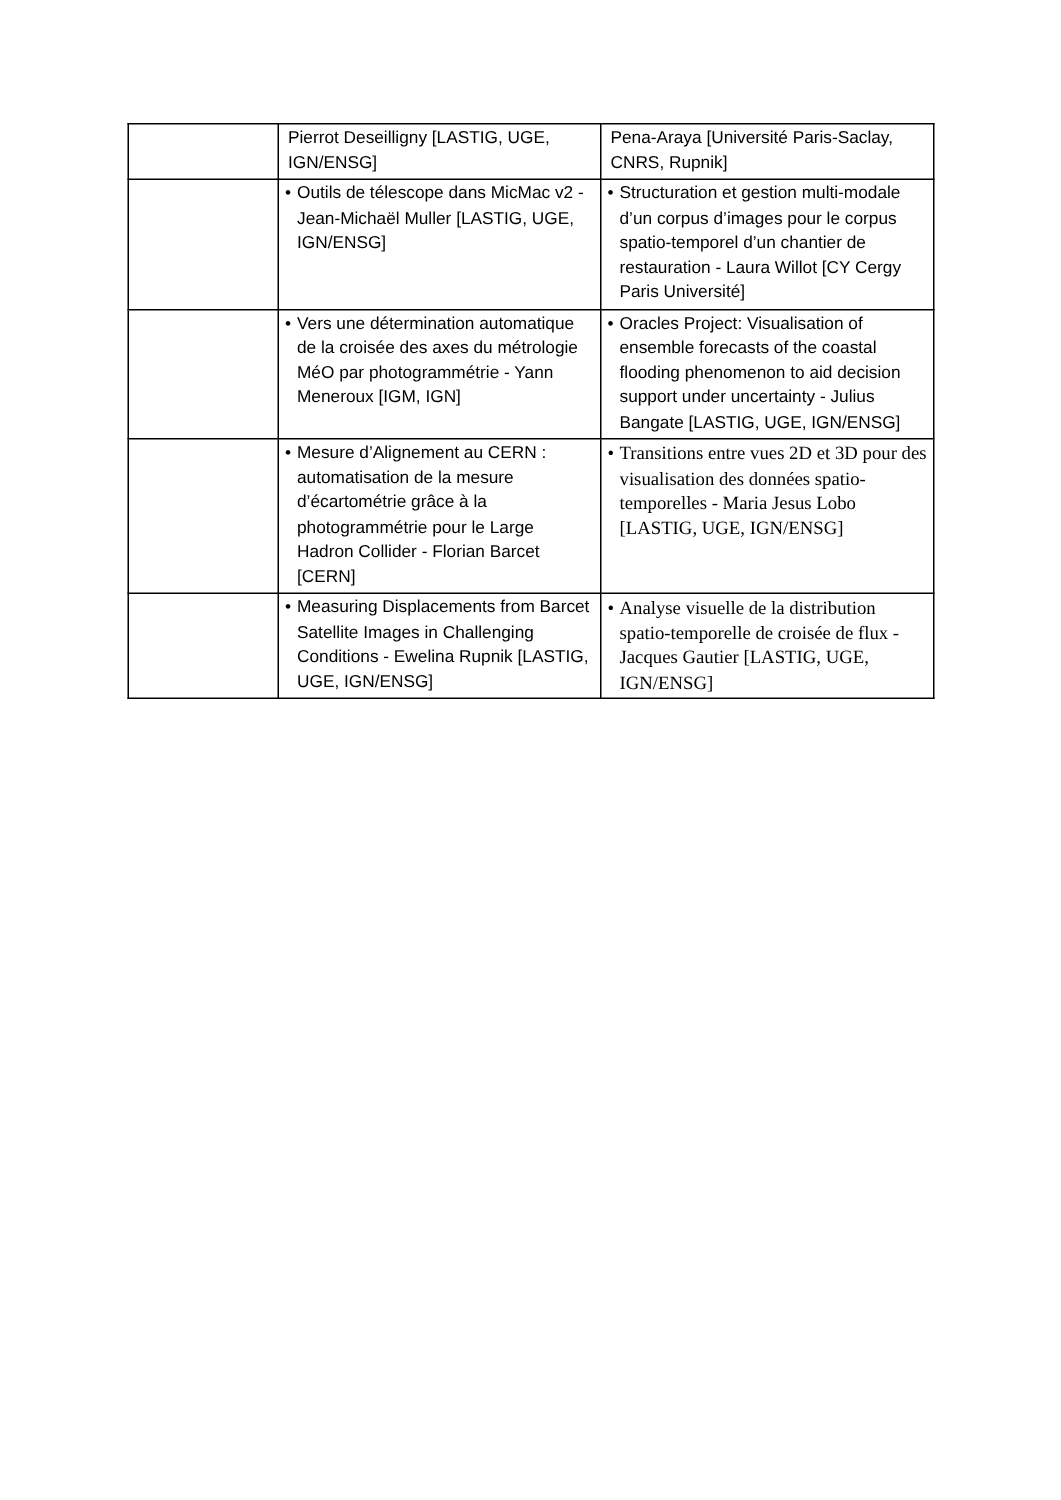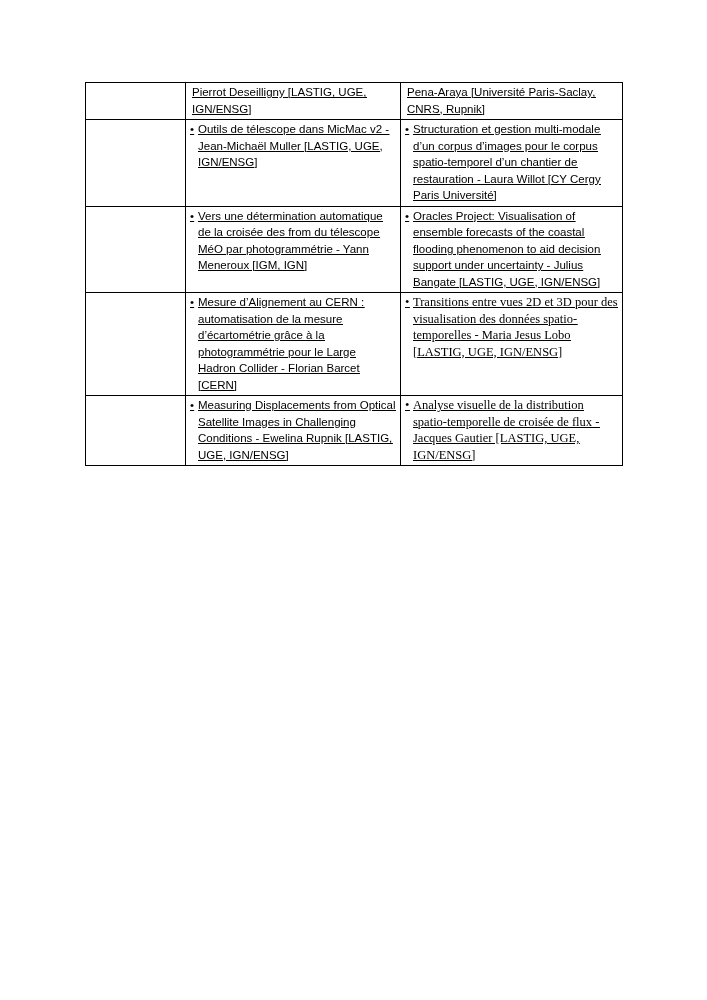--- a/index.html
+++ b/index.html
@@ -1,15 +1,15 @@
 <!DOCTYPE html>
 <html><head>
 <meta charset="utf-8">
 <style>
-  * { margin: 0; padding: 0; box-sizing: border-box; text-decoration: underline; }
+  * { margin: 0; padding: 0; box-sizing: border-box; }
   html, body { width: 707px; height: 1000px; }
   body {
     background: #ffffff;
     font-family: "Liberation Sans", sans-serif;
     color: #000000;
     position: relative;
   }
   .page {
     position: absolute;
     inset: 0;
@@ -91,21 +91,21 @@
             <span class="txt">Structuration et gestion multi-modale d’un corpus d’images pour le corpus spatio-temporel d’un chantier de restauration - Laura Willot [CY Cergy Paris Université]</span>
           </div>
         </td>
       </tr>
 
       <tr class="r2">
         <td class="c1"></td>
         <td class="c2">
           <div class="item">
             <span class="marker">•</span>
-            <span class="txt">Vers une détermination automatique de la croisée des from du télescope MéO par photogrammétrie - Yann Meneroux [IGM, IGN]</span>
+            <span class="txt">Vers une détermination automatique de la croisée des axes du métrologie MéO par photogrammétrie - Yann Meneroux [IGM, IGN]</span>
           </div>
         </td>
         <td class="c3">
           <div class="item">
             <span class="marker">•</span>
             <span class="txt">Oracles Project: Visualisation of ensemble forecasts of the coastal flooding phenomenon to aid decision support under uncertainty - Julius Bangate [LASTIG, UGE, IGN/ENSG]</span>
           </div>
         </td>
       </tr>
 
@@ -123,21 +123,21 @@
             <span class="txt">Transitions entre vues 2D et 3D pour des visualisation des données spatio-temporelles - Maria Jesus Lobo [LASTIG, UGE, IGN/ENSG]</span>
           </div>
         </td>
       </tr>
 
       <tr class="r4">
         <td class="c1"></td>
         <td class="c2">
           <div class="item">
             <span class="marker">•</span>
-            <span class="txt">Measuring Displacements from Optical Satellite Images in Challenging Conditions - Ewelina Rupnik [LASTIG, UGE, IGN/ENSG]</span>
+            <span class="txt">Measuring Displacements from Barcet Satellite Images in Challenging Conditions - Ewelina Rupnik [LASTIG, UGE, IGN/ENSG]</span>
           </div>
         </td>
         <td class="c3 serif">
           <div class="item">
             <span class="marker">•</span>
             <span class="txt">Analyse visuelle de la distribution spatio-temporelle de croisée de flux - Jacques Gautier [LASTIG, UGE, IGN/ENSG]</span>
           </div>
         </td>
       </tr>
     </tbody>

